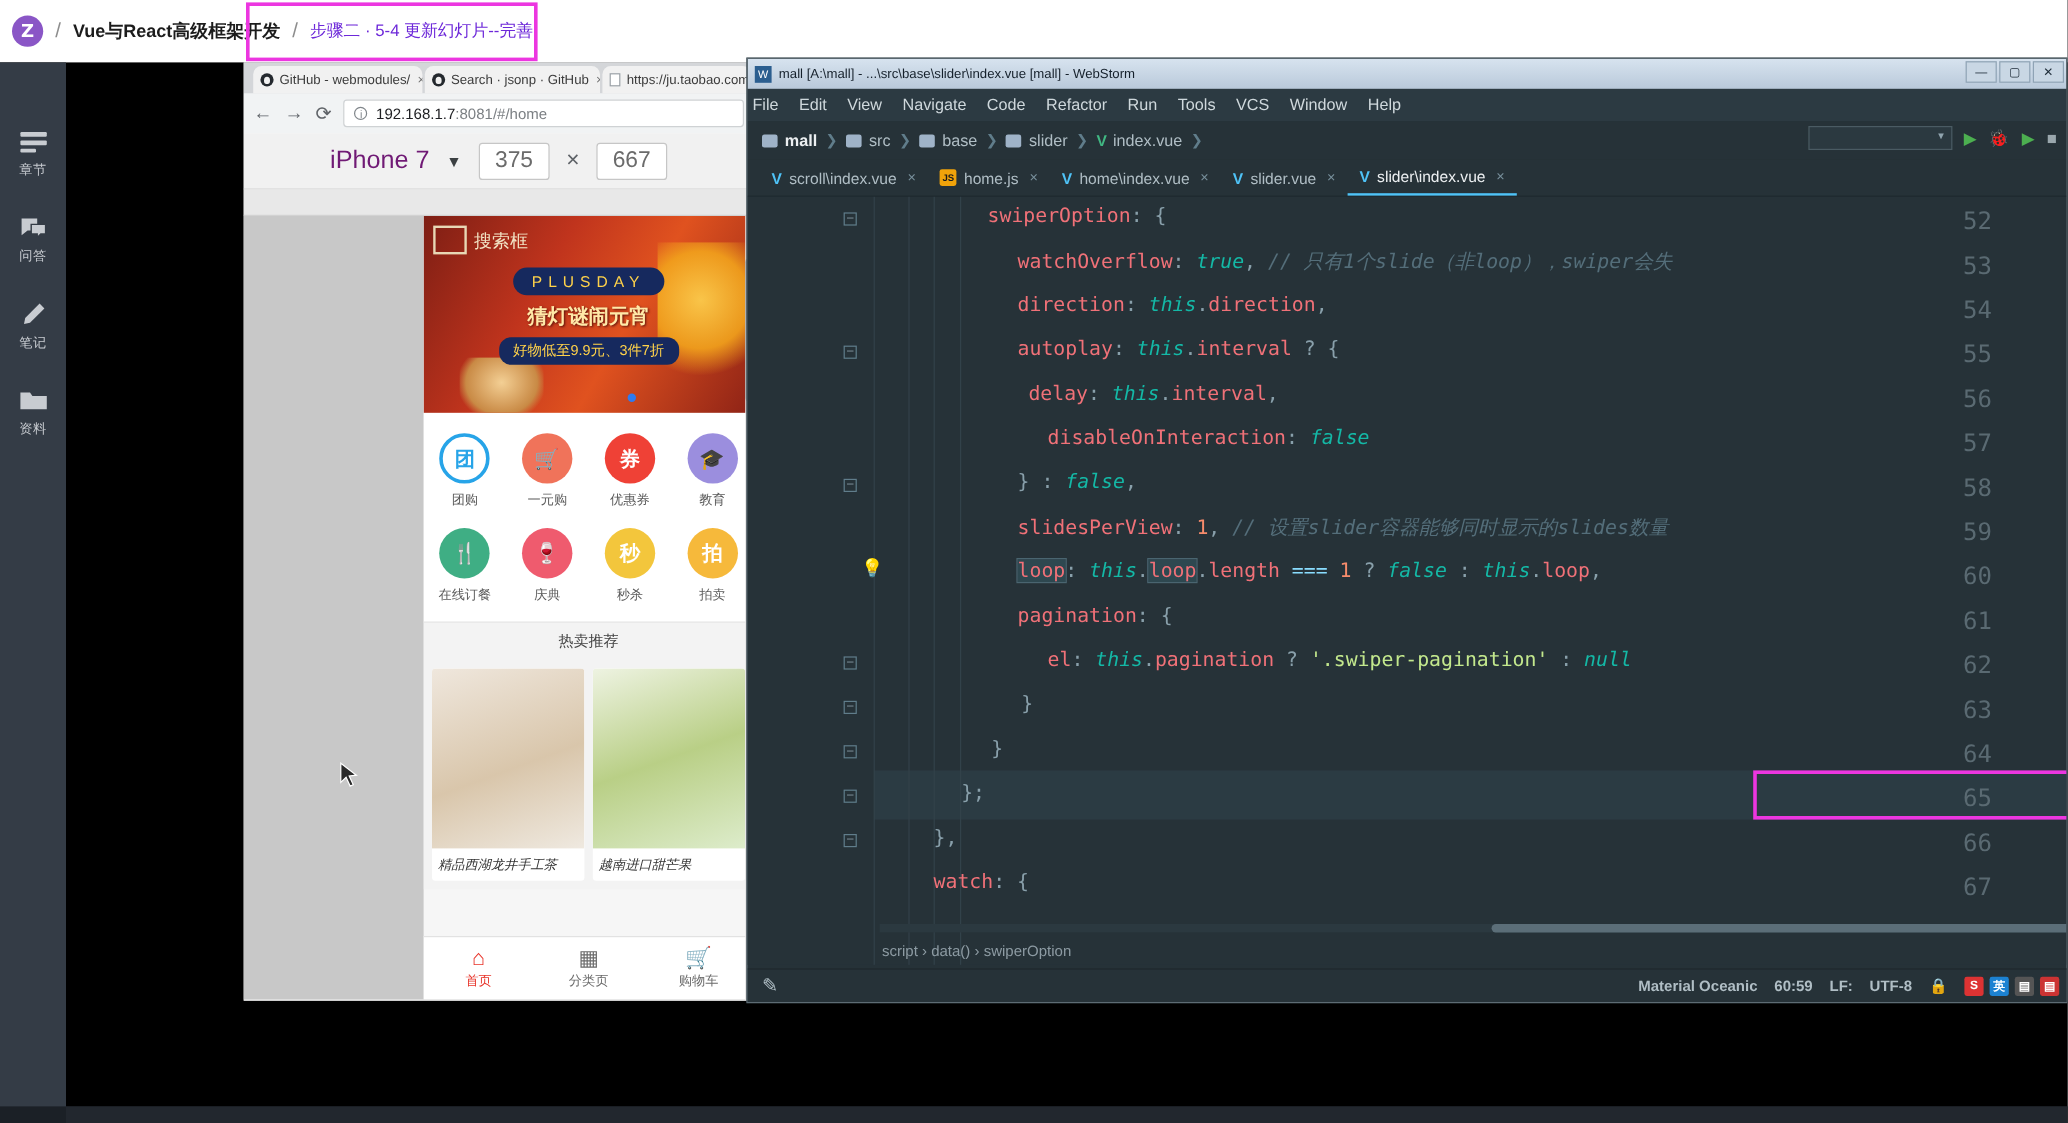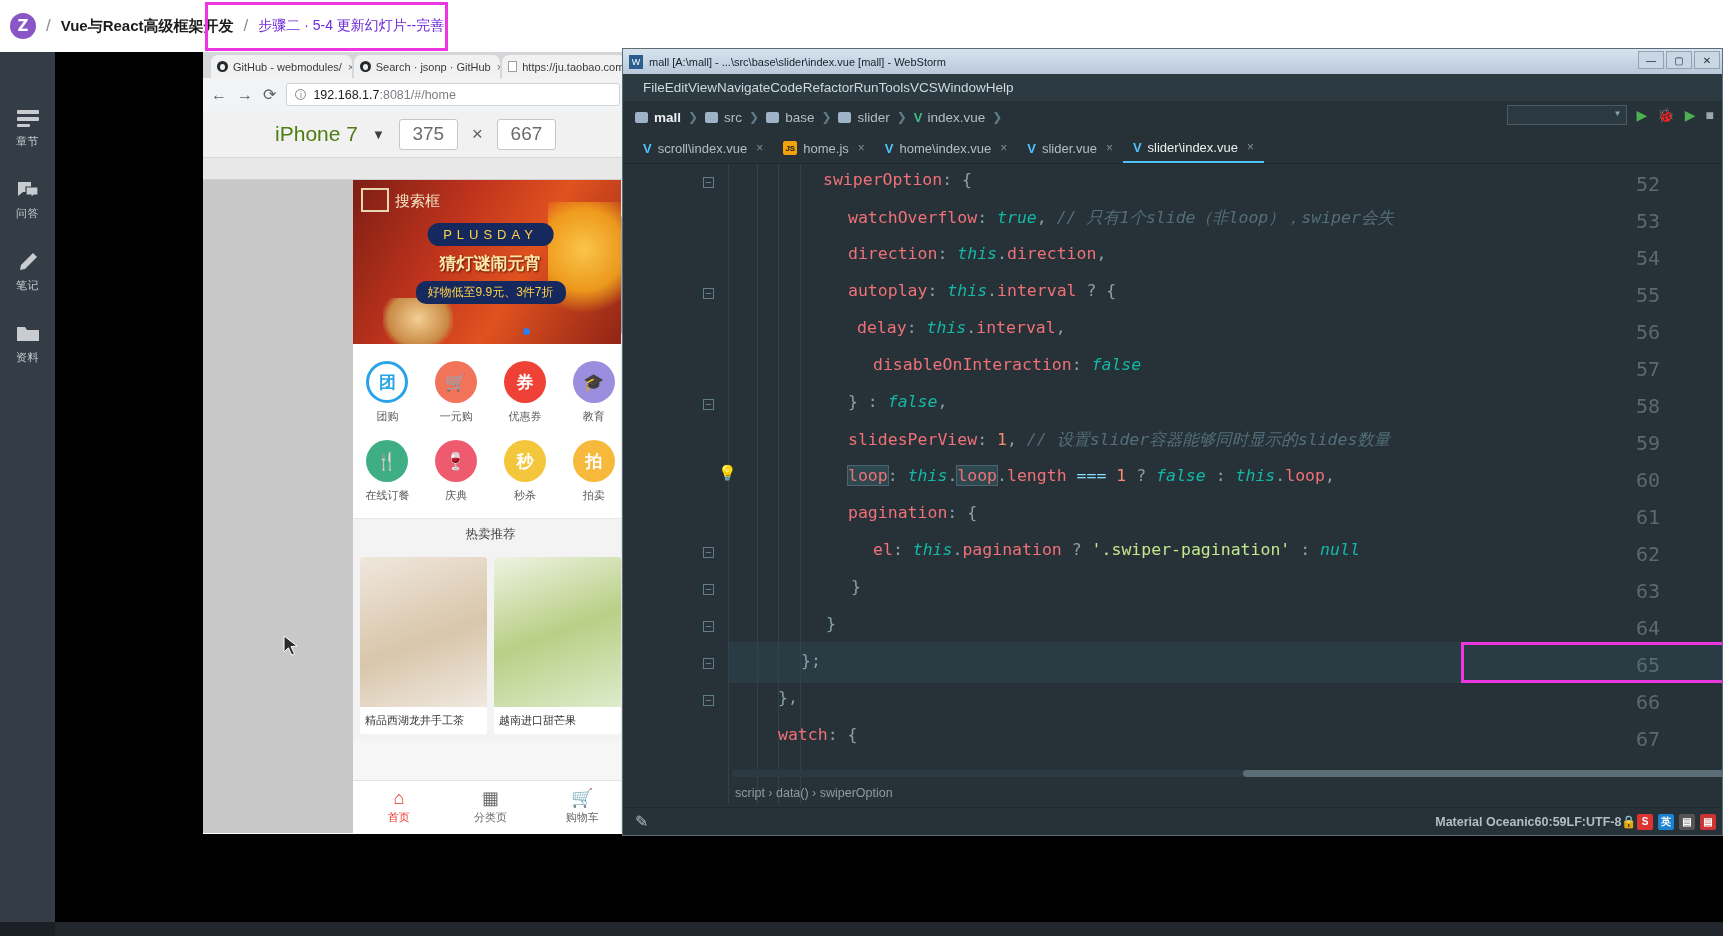--- a/index.html
+++ b/index.html
@@ -47,21 +47,21 @@
   .nav-ico { color:#5f6368; font-size:16px; margin-right:10px; }
   .omnibox { flex:1; height:23px; background:#fff; border:1px solid #cfd2d4; border-radius:3px;
              display:flex; align-items:center; padding:0 8px; font-size:12.5px; color:#202124; }
   .omni-i { display:inline-block; width:11px; height:11px; border:1px solid #80868b; border-radius:50%;
             color:#80868b; font-size:9px; line-height:10px; text-align:center; margin-right:7px; }
   .omni-host { color:#202124; }
   .omni-rest { color:#7b7f83; }
 
   .device-bar { height:47px; background:#f1f1f1; border-bottom:1px solid #d8d8d8;
                 display:flex; align-items:center; justify-content:center; gap:14px; }
-  .dev-name { font-size:21px; color:#4d7c0f; }
+  .dev-name { font-size:21px; color:#701a75; }
   .dev-caret { font-size:13px; color:#3c4043; }
   .dev-inp { width:59px; height:31px; border:1px solid #c6c6c6; border-radius:3px; background:#fff;
              display:flex; align-items:center; justify-content:center; font-size:19px; color:#6b6b6b; }
   .dev-x { font-size:19px; color:#5f6368; }
   .ruler { height:22px; background:#e8e8e8; border-bottom:1px solid #d2d2d2; }
 
   
   .viewport { position:relative; height:653px; background:#c8c8c8; overflow:hidden; }
   .phone { position:absolute; left:150px; top:0; width:275px; height:653px; background:#f6f6f6; overflow:hidden; }
   .cursor-arrow { position:absolute; left:80px; top:455px; width:0; height:0; color:#111; font-size:20px; }
@@ -89,21 +89,21 @@
   .grid-row { display:flex; }
   .gcell { flex:1; display:flex; flex-direction:column; align-items:center; padding:7px 0 9px; cursor:pointer; }
   .gicon { width:42px; height:42px; border-radius:50%; display:flex; align-items:center; justify-content:center;
            color:#fff; font-size:17px; font-weight:bold; }
   .gicon.ring { background:#fff; border:3px solid #27a4e8; color:#27a4e8; }
   .glabel { font-size:11px; color:#5a5a5a; margin-top:6px; }
 
   .sec-title { text-align:center; font-size:12.5px; color:#444; background:#f3f3f3;
                padding:7px 0; border-top:1px solid #e6e6e6; }
   .cards { display:flex; gap:7px; padding:7px; background:#f3f3f3; }
-  .card { flex:1; background:#fff; border-radius:3px; overflow:hidden; }
+  .card { flex:1; background:#fff; border-radius:3px; overflow:hidden;font-style:italic; }
   .card-img { height:150px; }
   .card-img.a { background:linear-gradient(160deg,#efe7dd 0%,#d9c6ab 55%,#efe9e0 100%); }
   .card-img.b { background:linear-gradient(160deg,#eef3e2 0%,#b9cf86 50%,#ddeccb 100%); }
   .card-name { font-size:11px; color:#333; padding:6px 5px; white-space:nowrap; overflow:hidden; }
 
   .tabbar { position:absolute; left:0; bottom:0; width:275px; height:53px; background:#fff;
             border-top:1px solid #e2e2e2; display:flex; }
   .tbitem { flex:1; display:flex; flex-direction:column; align-items:center; justify-content:center;
             gap:3px; cursor:pointer; }
   .tbico { font-size:18px; color:#6b6b6b; line-height:1; }
@@ -120,21 +120,21 @@
          border:1px solid #5d6b73; overflow:hidden; }
   .ide-title { height:25px; background:linear-gradient(#d7e3ef,#b9c9da); display:flex; align-items:center;
                padding-left:6px; position:relative; }
   .ide-ico { width:14px; height:14px; background:#2b5e8f; color:#fff; font-size:9px;
              display:flex; align-items:center; justify-content:center; margin-right:6px; flex:none; }
   .ide-title-txt { font-size:11px; color:#15202b; white-space:nowrap; }
   .win-btns { position:absolute; right:2px; top:2px; display:flex; gap:2px; }
   .win-btn { width:26px; height:18px; background:#c9d7e4; border:1px solid #8fa3b5;
              display:flex; align-items:center; justify-content:center; font-size:10px; color:#1c2a36; }
 
-  .ide-menu { height:27px; background:#2c3a42; display:flex; align-items:center; padding-left:20px; }
+  .ide-menu { height:27px; background:#2c3a42; display:flex; align-items:center; padding-left:4px; gap:17px; }
   .mi { font-size:13.5px; color:#cfd8dc; cursor:pointer; }
 
   .ide-crumbs { height:32px; background:#263238; display:flex; align-items:center; padding-left:12px;
                 position:relative; }
   .bc { display:flex; align-items:center; font-size:13.5px; color:#b0bec5; }
   .bc .fold { width:13px; height:11px; background:#9fb3c8; border-radius:2px; margin-right:6px; }
   .bc .vico { color:#41b883; font-size:13px; margin-right:5px; font-weight:bold; }
   .bc.bold { color:#eceff1; font-weight:bold; }
   .bc-arrow { color:#607d8b; margin:0 7px; font-size:12px; }
   .run-row { position:absolute; right:8px; top:4px; display:flex; align-items:center; gap:10px; }
@@ -176,21 +176,21 @@
   .hl-row { position:absolute; left:105px; top:478px; width:1000px; height:41px; background:#2b3b43; }
 
   .hscroll { position:absolute; left:110px; bottom:27px; width:1100px; height:7px; background:#2b3940; }
   .hscroll-thumb { position:absolute; left:620px; bottom:27px; width:690px; height:7px; background:#5b6e78; border-radius:4px; }
   .nav-crumbs { position:absolute; left:112px; bottom:4px; font-size:12.5px; color:#8d9ba3;
                 font-family:"Liberation Sans", sans-serif; }
 
   .ide-status { position:absolute; left:0; bottom:0; width:1101px; height:28px; background:#263238;
                 display:flex; align-items:center; border-top:1px solid #1f282d; }
   .st-ico { margin-left:12px; font-size:16px; color:#b0bec5; }
-  .st-right { margin-left:auto; display:flex; align-items:center; padding-right:8px;
+  .st-right { margin-left:auto; display:flex; align-items:center; gap:14px; padding-right:8px;
               font-size:12.5px; color:#b0bec5; font-weight:bold; }
   .tray { display:flex; align-items:center; gap:5px; }
   .tray-sq { width:16px; height:16px; background:#d33; color:#fff; font-size:10px; font-weight:bold;
              display:flex; align-items:center; justify-content:center; border-radius:2px; }
   .tray-txt { background:#1c82d2; color:#fff; font-size:10px; padding:1px 3px; border-radius:2px; }
 
   .taskbar { position:absolute; left:0; bottom:0; width:1723px; height:14px; background:#1b2026; }
   .tb-accent { position:absolute; left:55px; bottom:0; width:1668px; height:14px; background:#22272e; }
 </style>
 </head>

